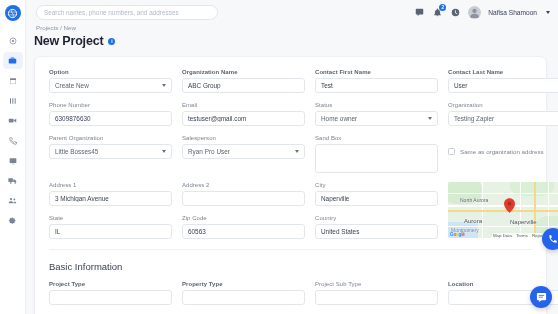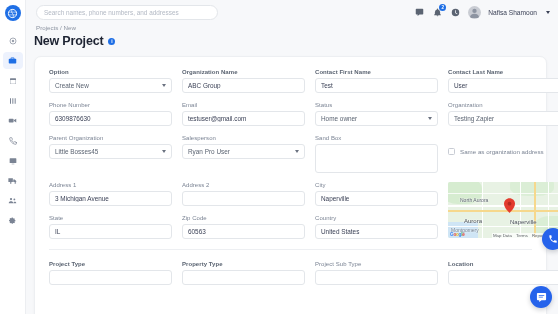--- a/index.html
+++ b/index.html
@@ -505,20 +505,21 @@
       </div>
 
       <div class="field">
         <span class="f-label light">Country</span>
         <input class="f-input" value="United States" style="">
       </div>
     </div>
 
     <div class="divider"></div>
 
+    <h2 class="section-title">Basic Information</h2>
 
     <div class="grid">
       <div class="field">
         <span class="f-label">Project Type</span>
         <div class="f-select">
           
           
         </div>
       </div>
 

